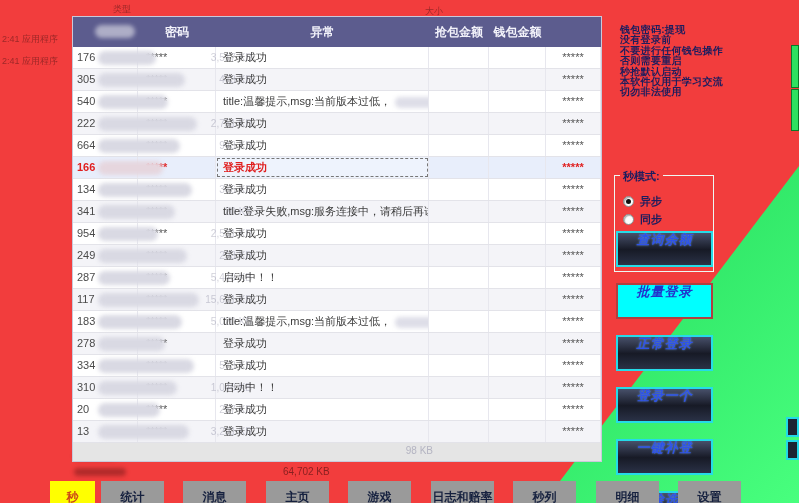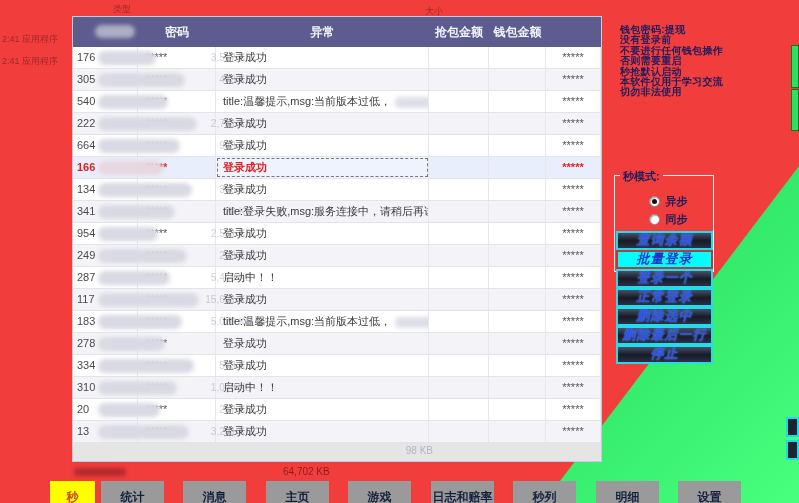--- a/index.html
+++ b/index.html
@@ -50,29 +50,29 @@
     font-size:10px; color:rgba(120,120,150,.45); }
 
   
   .info { position:absolute; left:620px; top:25px; z-index:3; font-size:10px;
     line-height:10.4px; font-weight:bold; color:#1d1d5e; letter-spacing:.3px; }
   .modebox { position:absolute; left:614px; top:131px; width:100px; height:97px;
     border:1px solid #eef8f4; z-index:3;margin-top:44px; }
   .modebox .legend { position:absolute; top:-7px; left:5px; padding:0 3px; background:#f23d3d;
     font-size:11px; font-weight:bold; color:#1d1d5e; }
   .mode-options { padding:16px 0 0 8px; }
-  .radio-row { display:flex; align-items:center; height:18px; cursor:pointer;justify-content:center; }
+  .radio-row { display:flex; align-items:center; height:18px; cursor:pointer; }
   .r-circle { width:11px; height:11px; border-radius:50%; background:#fdfdfd;
     border:1px solid #8a8a8a; margin-right:6px; position:relative; box-shadow:inset 1px 1px 1px rgba(0,0,0,.3); }
   .r-circle.on::after { content:""; position:absolute; left:2px; top:2px; width:5px; height:5px;
     border-radius:50%; background:#111; }
   .r-label { font-size:11px; font-weight:bold; color:#1d1d5e; }
 
   .btns { position:absolute; left:616px; top:231px; width:97px; z-index:3; }
-  .btn { height:19px; margin-bottom:0; border:2px solid #25dbe8;
+  .btn { height:36px; margin-bottom:16px; border:2px solid #25dbe8;
     background:linear-gradient(180deg,#47506a 0%,#171a26 52%,#2a3146 100%);
     color:#2f52e8; font-weight:bold; font-style:italic; font-size:13px; line-height:14px;
     text-align:center; letter-spacing:1px; cursor:pointer;
     text-shadow:0 0 2px rgba(130,200,255,.65); }
   .btn.hl { background:#00ffff; border-color:#b04040; color:#2233cc; text-shadow:none; }
 
   
   .tab { position:absolute; top:481px; height:26px; background:#9a9a9a; color:#16213f;
     font-size:12px; font-weight:bold; text-align:center; padding-top:8px; cursor:pointer; z-index:3; }
   .tab.active { background:#ffff00; color:#cc4418; }
@@ -296,22 +296,23 @@
       <div class="radio-row">
     <span class="r-circle"></span>
     <span class="r-label">同步</span>
   </div>
     </div>
 </div>
 
 <div class="btns">
     <div class="btn"><span class="btn-label">查询余额</span></div>
     <div class="btn hl"><span class="btn-label">批量登录</span></div>
+    <div class="btn"><span class="btn-label">正常登录</span></div>
     <div class="btn"><span class="btn-label">登录一个</span></div>
-    <div class="btn"><span class="btn-label">正常登录</span></div>
+    <div class="btn"><span class="btn-label">一键补登</span></div>
     <div class="btn"><span class="btn-label">删除选中</span></div>
     <div class="btn"><span class="btn-label">删除最后一行</span></div>
     <div class="btn"><span class="btn-label">停止</span></div>
   </div>
 
 <div>
     <div class="tab active" style="left: 50px; width: 45px;"><span class="tab-label">秒</span></div>
     <div class="tab" style="left: 101px; width: 63px;"><span class="tab-label">统计</span></div>
     <div class="tab" style="left: 183px; width: 63px;"><span class="tab-label">消息</span></div>
     <div class="tab" style="left: 266px; width: 63px;"><span class="tab-label">主页</span></div>

